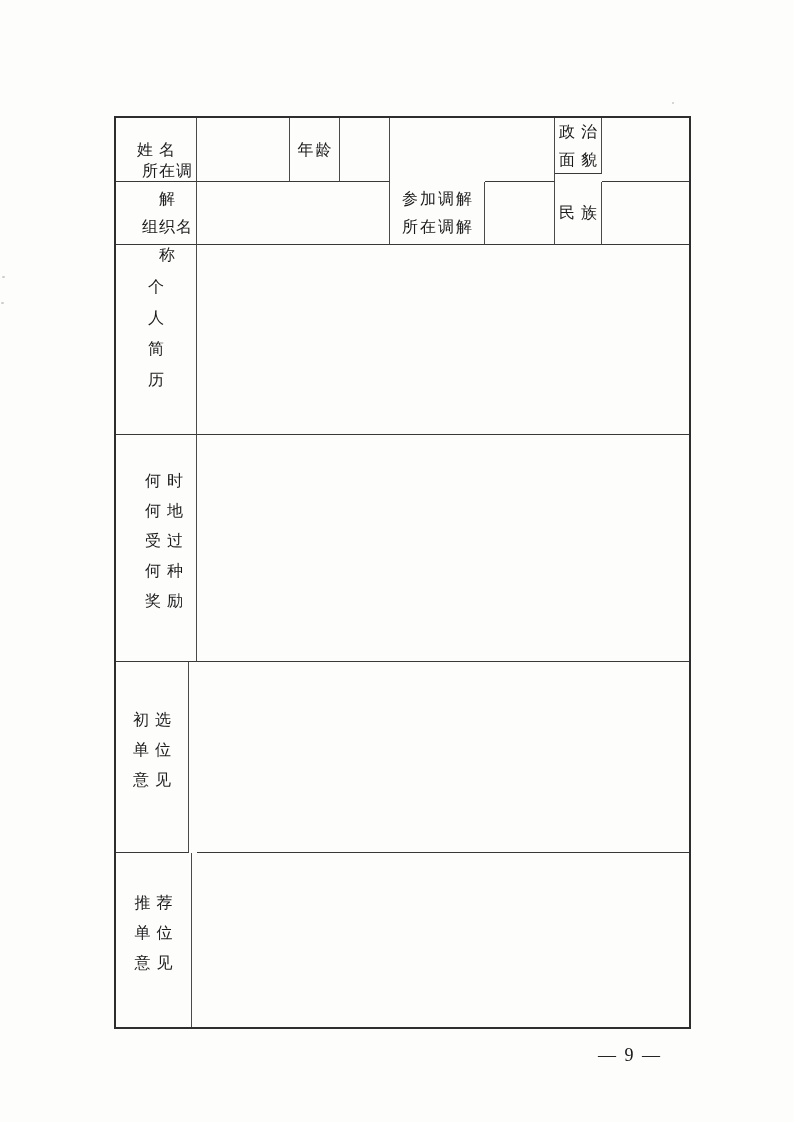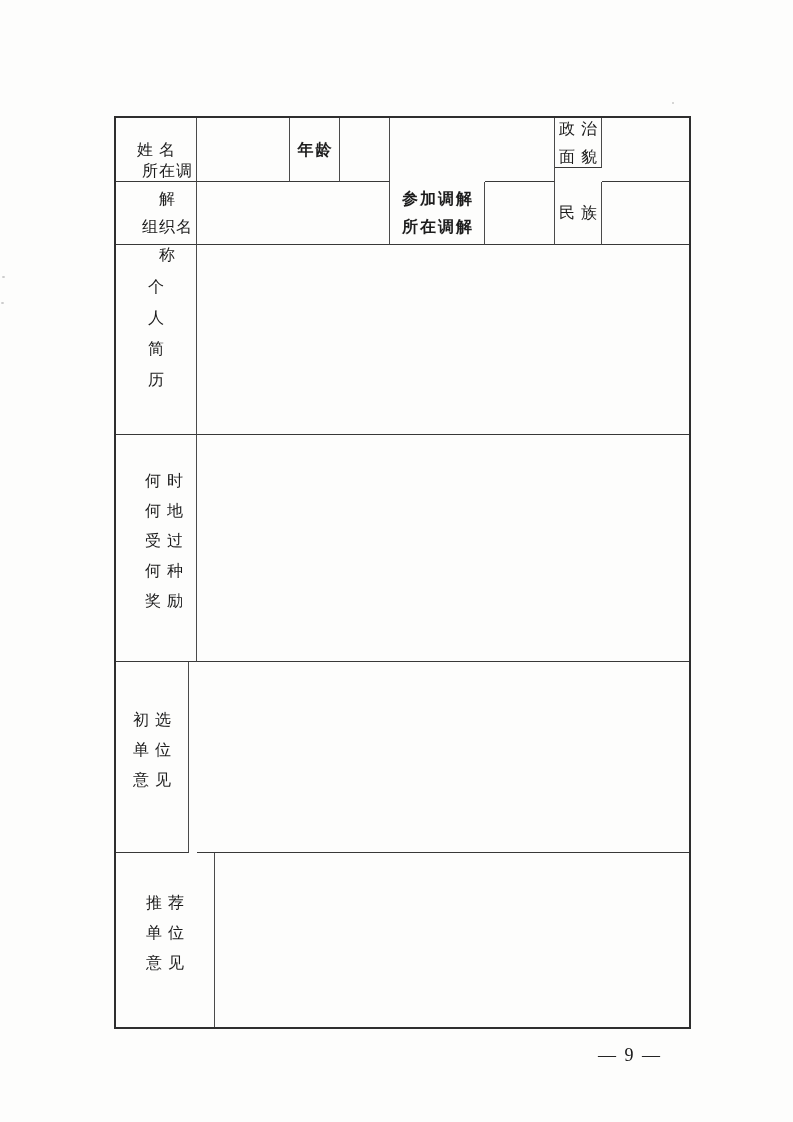--- a/index.html
+++ b/index.html
@@ -38,21 +38,21 @@
   .lbl {
     font-size: 16px;
     line-height: 28px;
     white-space: pre-line;
     color: #1c1c1c;
   }
   .section-label { padding-bottom: 14px; }
   .section-label .lbl { line-height: 30px; }
   .lbl.vert { line-height: 31px; }
   .ls1 { letter-spacing: 1px; margin-right: -1px; }
-  .ls2 { letter-spacing: 2px; margin-right: -2px; font-weight: bold; }
+  .ls2 { letter-spacing: 2px; margin-right: -2px; }
   .ls6 { letter-spacing: 6px; margin-right: -6px; }
   .page-number {
     position: absolute;
     left: 590px;
     top: 1045px;
     width: 80px;
     text-align: center;
     font-size: 18px;
     letter-spacing: 2px;
     color: #161616;
@@ -72,21 +72,21 @@
 
     <div class="cell br bb" style="left:0; top:0; width:81px; height:64px;">
       <span class="lbl ls6">姓名</span>
     </div>
     <div class="cell br bb" style="left:81px; top:0; width:93px; height:64px;"></div>
     <div class="cell br bb" style="left:174px; top:0; width:50px; height:64px;">
       <span class="lbl ls2">年龄</span>
     </div>
     <div class="cell br bb" style="left:224px; top:0; width:50px; height:64px;"></div>
     <div class="cell br bb" style="left:369px; top:0; width:70px; height:64px;"></div>
-    <div class="cell br bb" style="left:439px; top:0; width:47px; height:50px;">
+    <div class="cell br bb" style="left:439px; top:0; width:47px; height:56px;">
       <span class="lbl ls6">政治
 面貌</span>
     </div>
     <div class="cell bb" style="left:486px; top:0; width:87px; height:64px;"></div>
 
     <div class="cell br bb" style="left:0; top:64px; width:81px; height:63px;padding-left:22px;">
       <span class="lbl ls1">所在调解
 组织名称</span>
     </div>
     <div class="cell br bb" style="left:81px; top:64px; width:193px; height:63px;"></div>
@@ -117,21 +117,21 @@
     </div>
     <div class="cell bb" style="left:81px; top:317px; width:492px; height:227px;"></div>
 
     <div class="cell br bb section-label" style="left:0; top:544px; width:73px; height:191px;">
       <span class="lbl ls6">初选
 单位
 意见</span>
     </div>
     <div class="cell bb" style="left:81px; top:544px; width:492px; height:191px;"></div>
 
-    <div class="cell br section-label" style="left:0; top:735px; width:99px; height:174px;">
+    <div class="cell br section-label" style="left:0; top:735px; width:76px; height:174px;">
       <span class="lbl ls6">推荐
 单位
 意见</span>
     </div>
     <div class="cell" style="left:81px; top:735px; width:492px; height:174px;"></div>
 
   </div>
 
   <div class="page-number">— 9 —</div>
 

